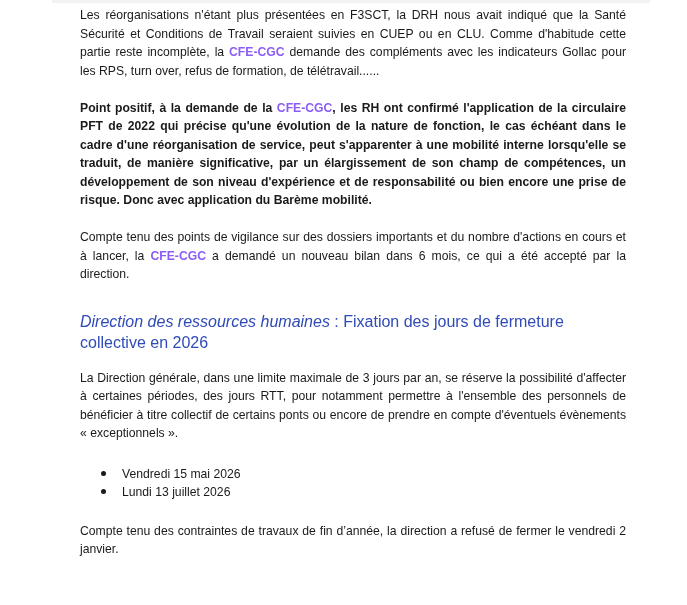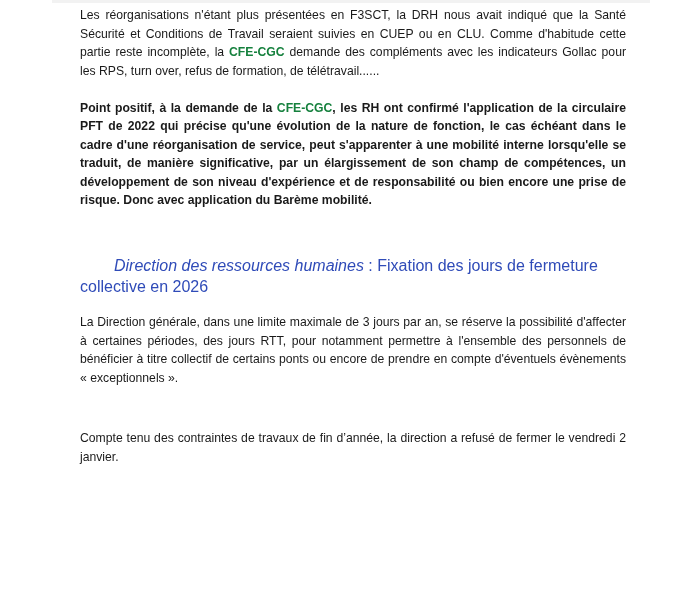--- a/index.html
+++ b/index.html
@@ -29,30 +29,30 @@
       top: 6px;
       width: 546px;
     }
     p {
       margin: 0;
       font-size: 12.2px;
       line-height: 18.5px;
       text-align: justify;
     }
     .bold { font-weight: bold; }
-    .cfe { color: #15803d; font-weight: bold; }
+    .cfe { color: #8b5cf6; font-weight: bold; }
     .gap { height: 18.5px; }
     .heading {
       margin: 0;
       font-size: 16px;
       line-height: 21px;
       color: #2f4bb8;
       font-weight: normal;
     }
-    .heading .it { font-style: italic; margin-left: 34px; }
+    .heading .it { font-style: italic; }
     ul.bullets {
       list-style: none;
       margin: 0;
       padding: 0;
     }
     ul.bullets li {
       position: relative;
       padding-left: 42px;
       font-size: 12.2px;
       line-height: 18.5px;
@@ -76,32 +76,37 @@
 
   <p><span>Les réorganisations n'étant plus présentées en F3SCT, la DRH nous avait indiqué que la Santé Sécurité et Conditions de Travail seraient suivies en CUEP ou en CLU. Comme d'habitude cette partie reste incomplète, la </span><span class="cfe">CFE-CGC</span><span> demande des compléments avec les indicateurs Gollac pour les RPS, turn over, refus de formation, de télétravail......</span></p>
 
   <div class="gap"></div>
 
   <p class="bold"><span>Point positif, à la demande de la </span><span class="cfe">CFE-CGC</span><span>, les RH ont confirmé l'application de la circulaire PFT de 2022 qui précise qu'une évolution de la nature de fonction, le cas échéant dans le cadre d'une réorganisation de service, peut s'apparenter à une mobilité interne lorsqu'elle se traduit, de manière significative, par un élargissement de son champ de compétences, un développement de son niveau d'expérience et de responsabilité ou bien encore une prise de risque. Donc avec application du Barème mobilité.</span></p>
 
 
   <div class="gap"></div>
 
+  <p><span>Compte tenu des points de vigilance sur des dossiers importants et du nombre d'actions en cours et à lancer, la </span><span class="cfe">CFE-CGC</span><span> a demandé un nouveau bilan dans 6 mois, ce qui a été accepté par la direction.</span></p>
 
   <div style="height:27px"></div>
 
   <h2 class="heading"><span class="it">Direction des ressources humaines</span><span> : Fixation des jours de fermeture collective en 2026</span></h2>
 
   <div style="height:16px"></div>
 
   <p>La Direction générale, dans une limite maximale de 3 jours par an, se réserve la possibilité d'affecter à certaines périodes, des jours RTT, pour notamment permettre à l'ensemble des personnels de bénéficier à titre collectif de certains ponts ou encore de prendre en compte d'éventuels évènements « exceptionnels ».</p>
 
   <div style="height:10px"></div>
 
 
   <div style="height:12px"></div>
 
+  <ul class="bullets">
+    <li><span class="dot"></span><span>Vendredi 15 mai 2026</span></li>
+    <li><span class="dot"></span><span>Lundi 13 juillet 2026</span></li>
+  </ul>
 
   <div style="height:20px"></div>
 
   <p>Compte tenu des contraintes de travaux de fin d’année, la direction a refusé de fermer le vendredi 2 janvier.</p>
 
 </div>
 
 </body></html>

